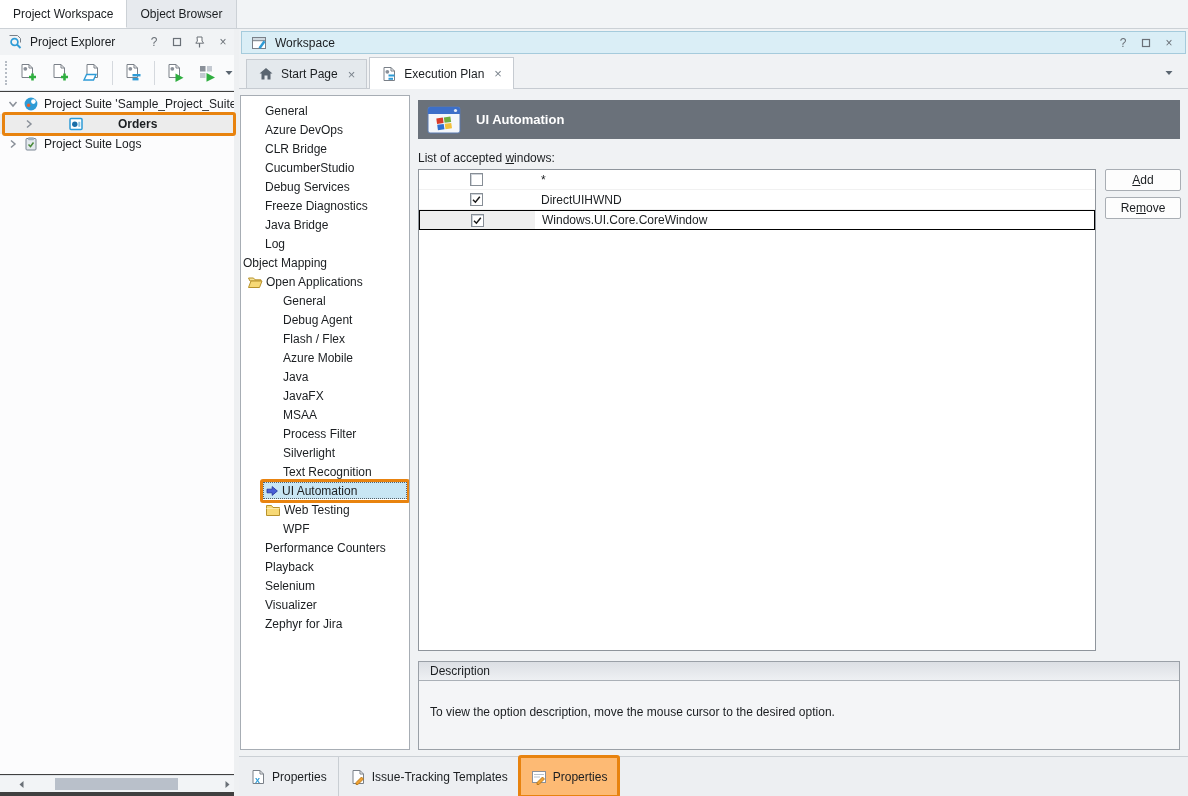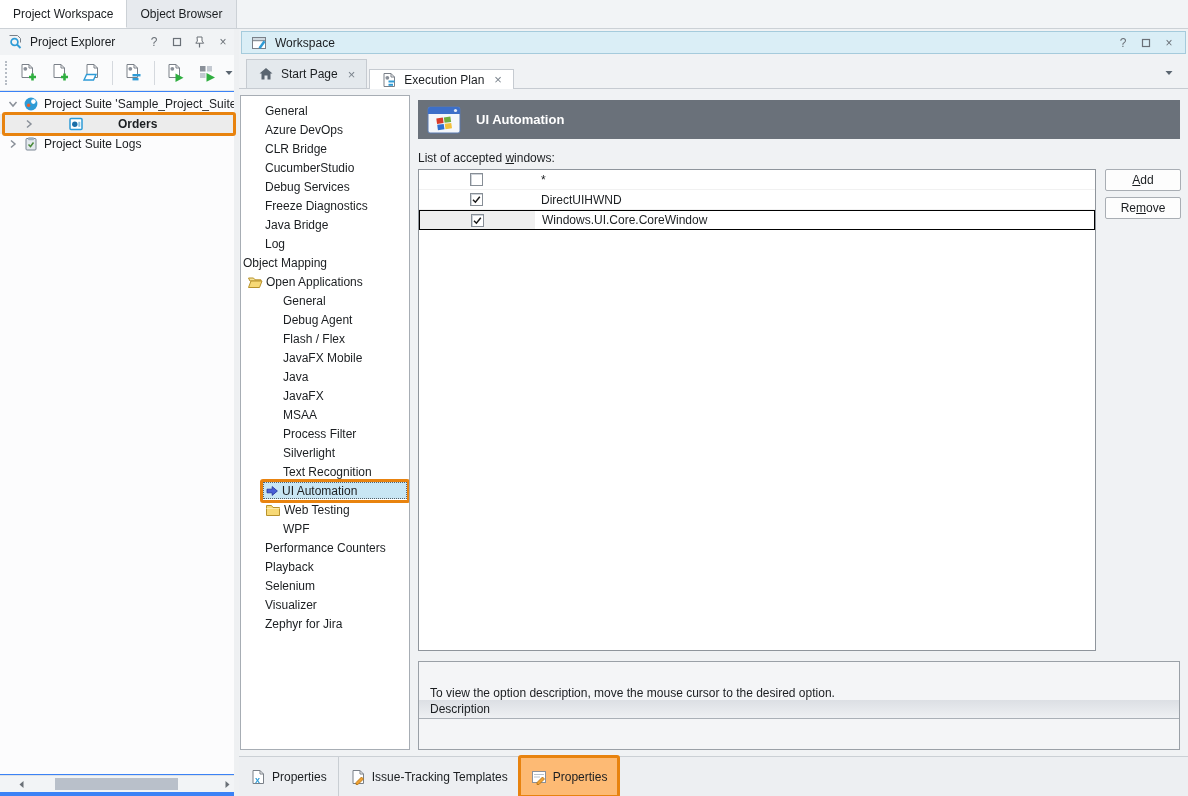--- a/index.html
+++ b/index.html
@@ -15,21 +15,21 @@
 
 #top-strip { position:absolute; left:0; top:0; width:100%; height:29px;
   background:#f2f4f6; border-bottom:1px solid #ccd1d6; }
 #top-tabs { display:flex; height:100%;text-align:right; }
 .main-tab { padding:0 13px; display:flex; align-items:center;
   border-right:1px solid #ccd1d6; background:#e7eaee; height:100%; cursor:default; }
 .main-tab.active { background:#fff; border-bottom:1px solid #fff; margin-bottom:-1px; }
 
 
 #left-panel { position:absolute; left:0; top:29px; width:238px; bottom:0;
-  background:#3b82f6; border-right:1px solid #c5cad0; }
+  background:#404040; border-right:1px solid #c5cad0; }
 .panel-header { height:26px; display:flex; align-items:center; padding:0 7px; gap:7px;
   background:#f1f3f5; }
 .panel-title { flex:1; }
 .win-controls { display:flex; gap:9px; align-items:center; }
 .wc { width:14px; height:14px; display:flex; align-items:center; justify-content:center;
   font-size:12px; color:#6a7077; cursor:default; }
 .toolbar { height:36px; display:flex; align-items:center; padding:0 3px; gap:3px;
   border-bottom:1px solid #e3e6ea; background:#fafbfc; }
 .tb-handle { width:4px; height:24px; border-left:2px dotted #b6bcc4; margin:0 2px; }
 .tb-btn { width:30px; height:28px; display:flex; align-items:center; justify-content:center; }
@@ -55,21 +55,21 @@
 #main-area { position:absolute; left:239px; top:29px; right:0; bottom:0; background:#f0f2f4; }
 #ws-header { position:absolute; left:2px; top:2px; right:2px; height:23px;
   background:#daeef6; border:1px solid #a5cbdc; display:flex; align-items:center;
   gap:8px; padding:0 9px; }
 #ws-header .panel-title { flex:1; }
 #doc-tabbar { position:absolute; left:0; top:27px; right:0; height:33px;
   border-bottom:1px solid #c6cbd1; }
 #doc-tabs { display:flex; height:100%; align-items:flex-end; padding-left:7px; }
 .doc-tab { height:29px; display:flex; align-items:center; gap:7px; padding:0 11px;
   background:#e4e9ed; border:1px solid #c6cbd1; border-bottom:none; margin-right:2px; }
-.doc-tab.active { background:#fff; height:20px; margin-bottom:-1px; z-index:2; position:relative; }
+.doc-tab.active { background:#fff; height:32px; margin-bottom:-1px; z-index:2; position:relative; }
 .tab-close { color:#7a838c; font-size:13px; margin-left:3px; }
 #tab-overflow { position:absolute; right:14px; top:13px; }
 
 #content { position:absolute; left:0; top:60px; right:0; bottom:40px; }
 #category-panel { position:absolute; left:1px; top:6px; width:170px; bottom:6px;
   background:#fff; border:1px solid #a7adb4; overflow:hidden; }
 #category-list { padding-top:5px; }
 .cat-row { height:19px; display:flex; align-items:center; }
 .cat-inner { flex:1; display:flex; align-items:center; gap:3px; margin-right:2px;
   position:relative; height:17px; padding-left:2px; }
@@ -422,21 +422,21 @@
               <span>Debug Agent</span>
             </span>
           </div>
           <div class="cat-row lv2" style="padding-left: 40px;">
             <span class="cat-inner">
               <span>Flash / Flex</span>
             </span>
           </div>
           <div class="cat-row lv2" style="padding-left: 40px;">
             <span class="cat-inner">
-              <span>JavaFX Mobile</span>
+              <span>Azure Mobile</span>
             </span>
           </div>
           <div class="cat-row lv2" style="padding-left: 40px;">
             <span class="cat-inner">
               <span>Java</span>
             </span>
           </div>
           <div class="cat-row lv2" style="padding-left: 40px;">
             <span class="cat-inner">
               <span>JavaFX</span>
@@ -557,22 +557,22 @@
                 <path d="M2 5.8l2.4 2.4 4.4-5.4" stroke="#1a1a1a" stroke-width="1.5" fill="none"></path>
               </svg>
             </span>
           </span>
           <span class="cell-name">Windows.UI.Core.CoreWindow</span>
         </div>
       </div>
     <button id="btn-add" class="win-btn"><u>A</u>dd</button>
     <button id="btn-remove" class="win-btn">Re<u>m</u>ove</button>
     <div id="desc-panel">
+      <div id="desc-header">Description</div>
       <div id="desc-body">To view the option description, move the mouse cursor to the desired option.</div>
-      <div id="desc-header">Description</div>
     </div>
   </div>
   <div id="bottom-bar">
     <div id="bottom-tabs">
         <div class="bottom-tab">
           <span class="icon i16">
             <svg width="16" height="16" viewBox="0 0 16 16" xmlns="http://www.w3.org/2000/svg">
               <path d="M3 1.5h7l3.5 3.5v9.5H3z" fill="#fff" stroke="#7a8088"></path>
               <path d="M10 1.5v3.5h3.5" fill="none" stroke="#7a8088"></path>
               <text x="5" y="13.5" font-size="9" font-weight="bold" fill="#2e9bd6" font-family="Liberation Sans">x</text>

